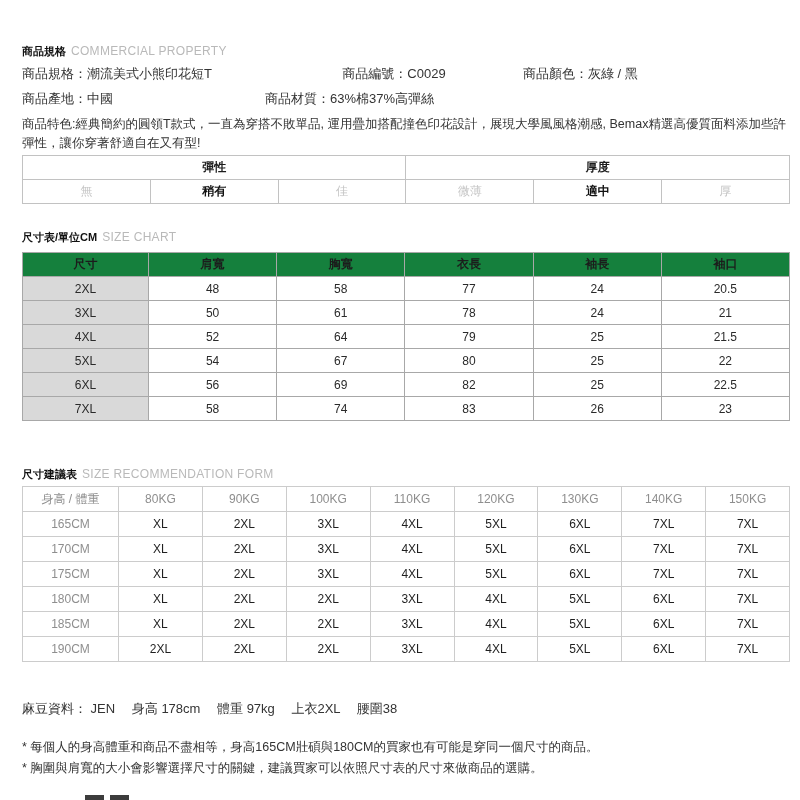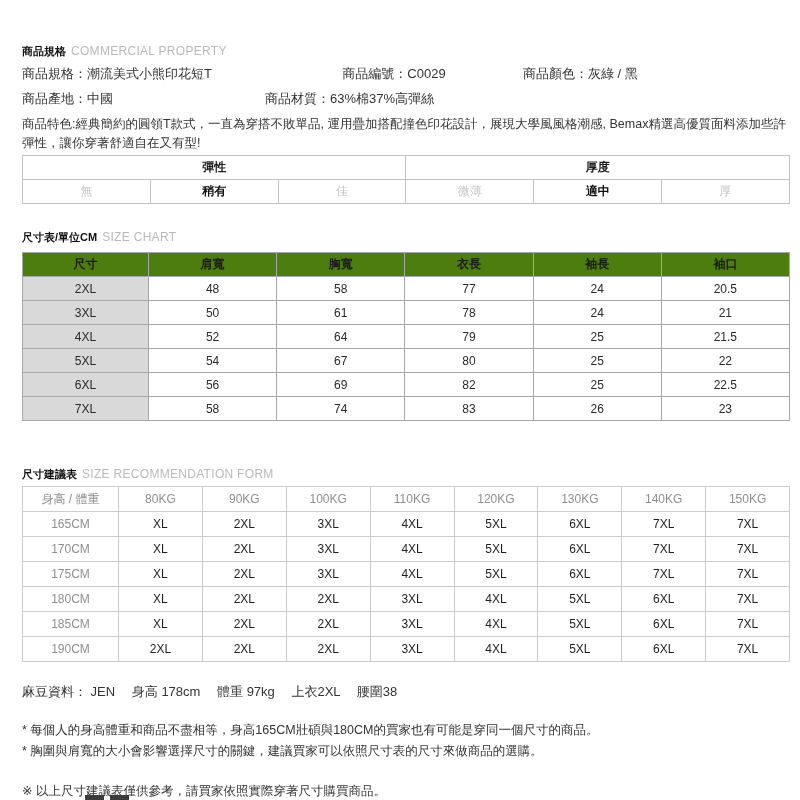--- a/index.html
+++ b/index.html
@@ -31,36 +31,36 @@
   
   .attr-table{margin-top:2px;border:1px solid #9f9f9f;}
   .attr-table th,.attr-table td{border:1px solid #c2c2c2;height:21px;}
   .attr-table th{font-weight:bold;color:#1c1c1c;}
   .attr-table td.mut{color:#c4c4c4;}
   .attr-table td.sel{color:#111;font-weight:bold;}
 
   
   .size-table{margin-top:7px;border:1px solid #9b9b9b;}
   .size-table th,.size-table td{border:1px solid #a8a8a8;height:21px;}
-  .size-table thead th{background:#4d7c0f;font-weight:bold;color:#1c1c1c;}
+  .size-table thead th{background:#15803d;font-weight:bold;color:#1c1c1c;}
   .size-table tbody th{background:#d9d9d9;font-weight:normal;color:#2a2a2a;width:126px;}
   .size-table col.c0{width:126px;}
 
   
   .rec-table{margin-top:4px;border:1px solid #c0c0c0;}
   .rec-table th,.rec-table td{border:1px solid #cccccc;height:22px;}
   .rec-table thead th{color:#8e8e8e;font-weight:normal;}
   .rec-table tbody th{color:#8e8e8e;font-weight:normal;text-align:center;}
   .rec-table col.c0{width:96px;}
   .rec-table td{color:#1f1f1f;}
 
   .gap-sec2{margin-top:26px;}
   .gap-sec3{margin-top:46px;}
 
-  .model-info{margin-top:21px;font-size:13px;color:#333;}
+  .model-info{margin-top:38px;font-size:13px;color:#333;}
   .notes{margin-top:19px;font-size:12.5px;line-height:21px;color:#333;}
   .note-line{display:block;}
   .disclaimer{margin-top:21px;font-size:12.5px;color:#333;}
 
   
   .cutoff{position:absolute;left:85px;top:795px;height:5px;display:flex;gap:6px;}
   .cutoff i{display:block;width:19px;height:5px;background:#3c3c3c;}
 </style>
 </head>
 <body>

